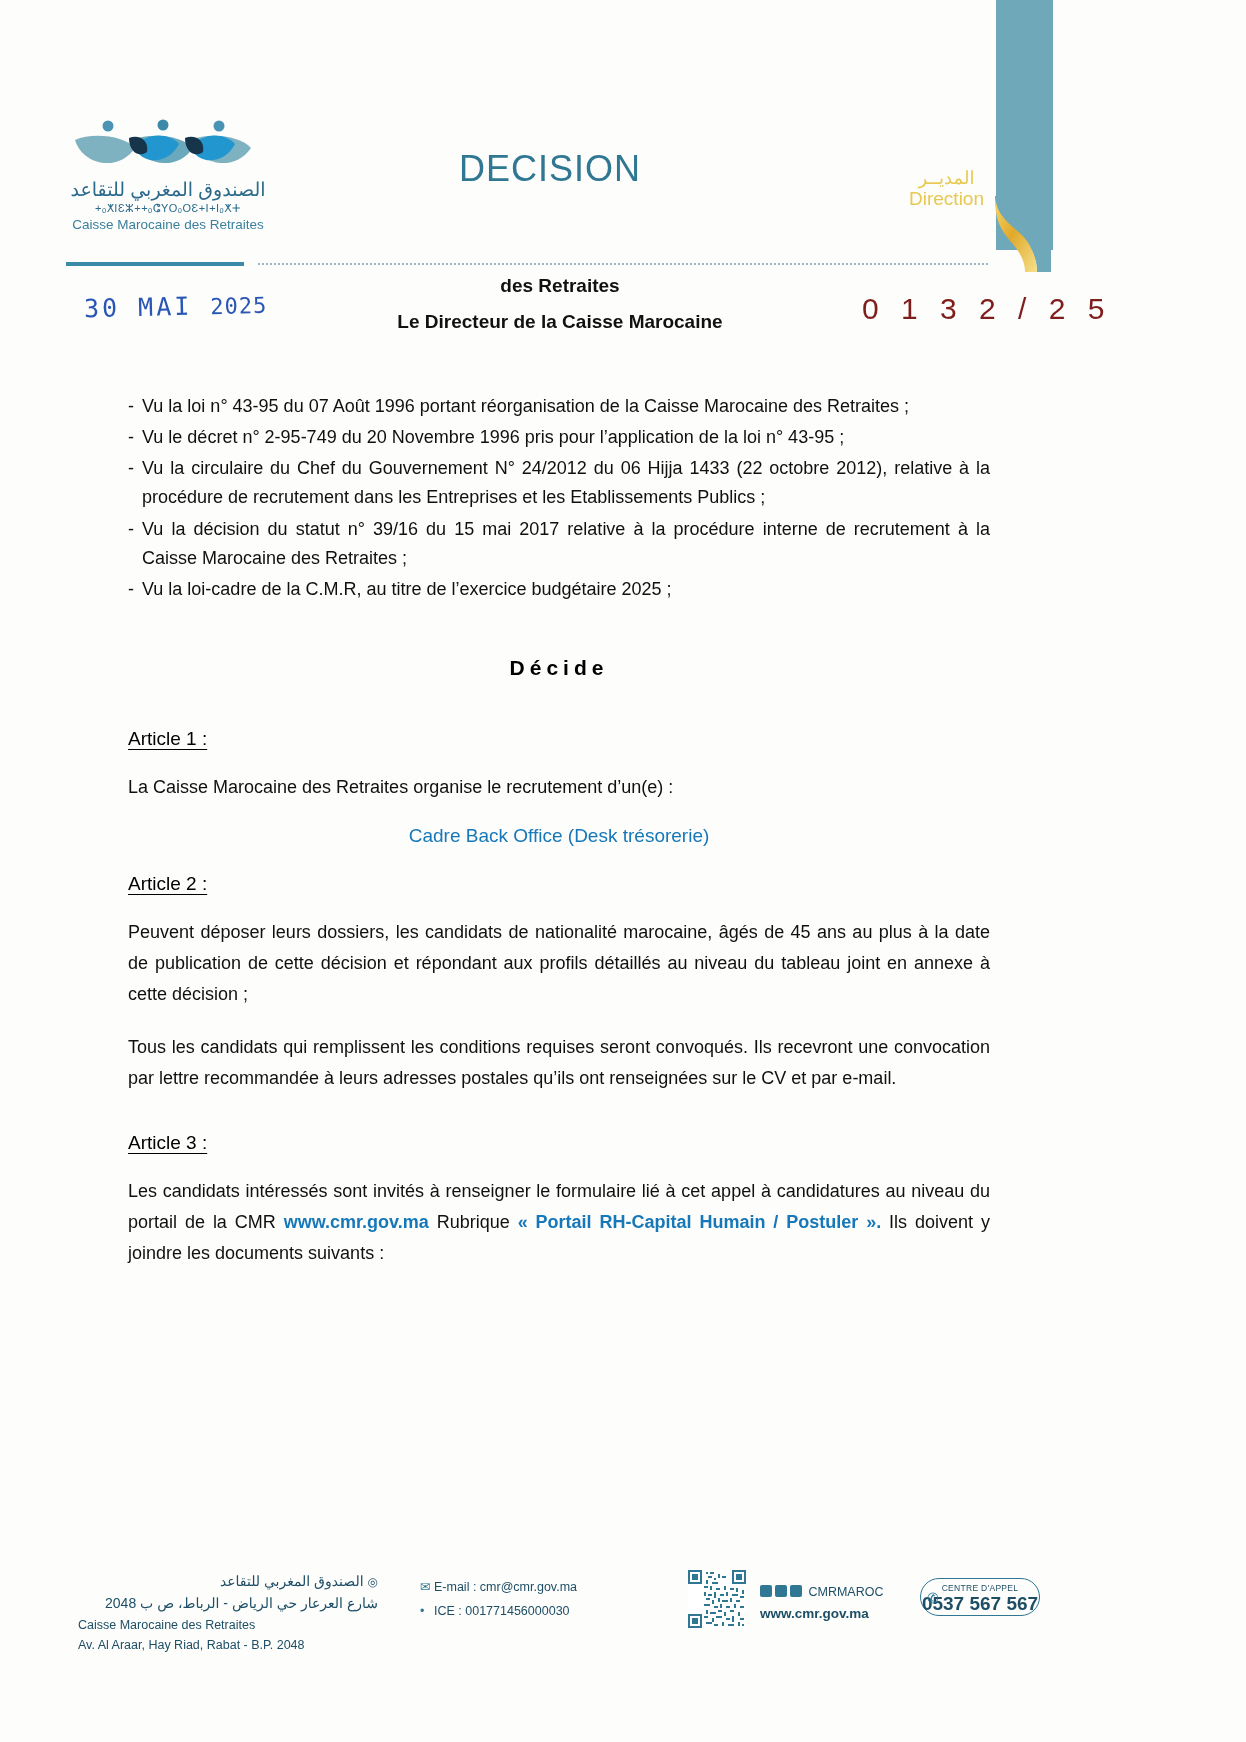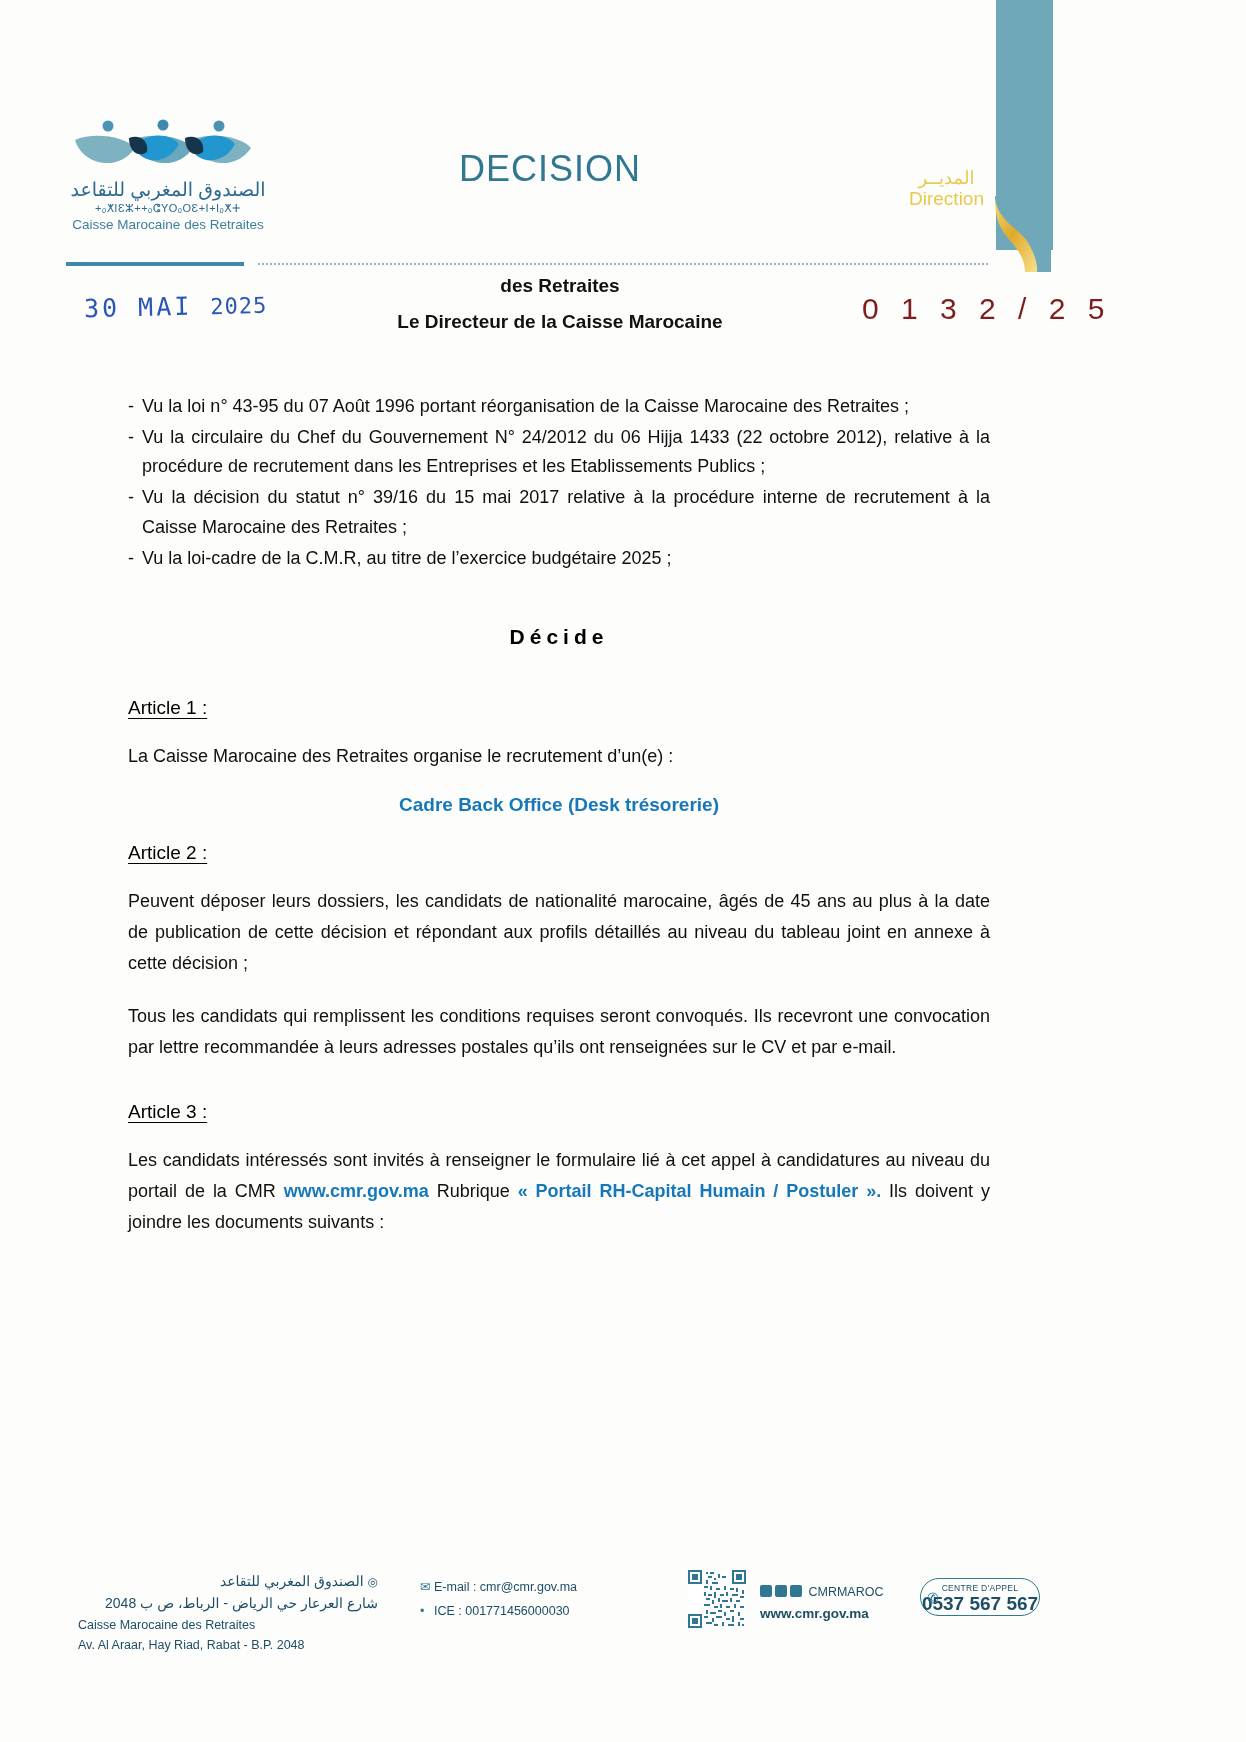--- a/index.html
+++ b/index.html
@@ -197,21 +197,21 @@
     font-size: 18px;
     line-height: 1.72;
     color: #101010;
     text-align: justify;
     margin-bottom: 22px;
   }
   .para.last { text-align-last: left; }
   .job-title {
     text-align: center;
     font-size: 19px;
-    font-weight: bold;
+    font-weight: normal;
     color: #1678b8;
     margin: 18px 0 26px 0;
   }
   .blue-b { color: #1678b8; font-weight: bold; }
   .spacer-16 { height: 16px; }
 
   
   .footer {
     position: absolute;
     bottom: 52px;
@@ -351,20 +351,21 @@
     <span>30 MAI</span>
     <span class="yr">2025</span>
   </div>
 
   <div class="ref-no">0 1 3 2 / 2 5</div>
 
   <div class="body">
 
     <ul class="vu-list">
       <li class="vu-item">Vu la loi n° 43-95 du 07 Août 1996 portant réorganisation de la Caisse Marocaine des Retraites ;</li>
+      <li class="vu-item j">Vu le décret n° 2-95-749 du 20 Novembre 1996 pris pour l’application de la loi n° 43-95 ;</li>
       <li class="vu-item">Vu la circulaire du Chef du Gouvernement N° 24/2012 du 06 Hijja 1433 (22 octobre 2012), relative à la procédure de recrutement dans les Entreprises et les Etablissements Publics ;</li>
       <li class="vu-item">Vu la décision du statut n° 39/16 du 15 mai 2017 relative à la procédure interne de recrutement à la Caisse Marocaine des Retraites ;</li>
       <li class="vu-item j">Vu la loi-cadre de la C.M.R, au titre de l’exercice budgétaire 2025 ;</li>
     </ul>
 
     <div class="decide">Décide</div>
 
     <div class="art-head">Article 1 :</div>
     <div class="para last">La Caisse Marocaine des Retraites organise le recrutement d’un(e) :</div>
     <div class="job-title">Cadre Back Office (Desk trésorerie)</div>

